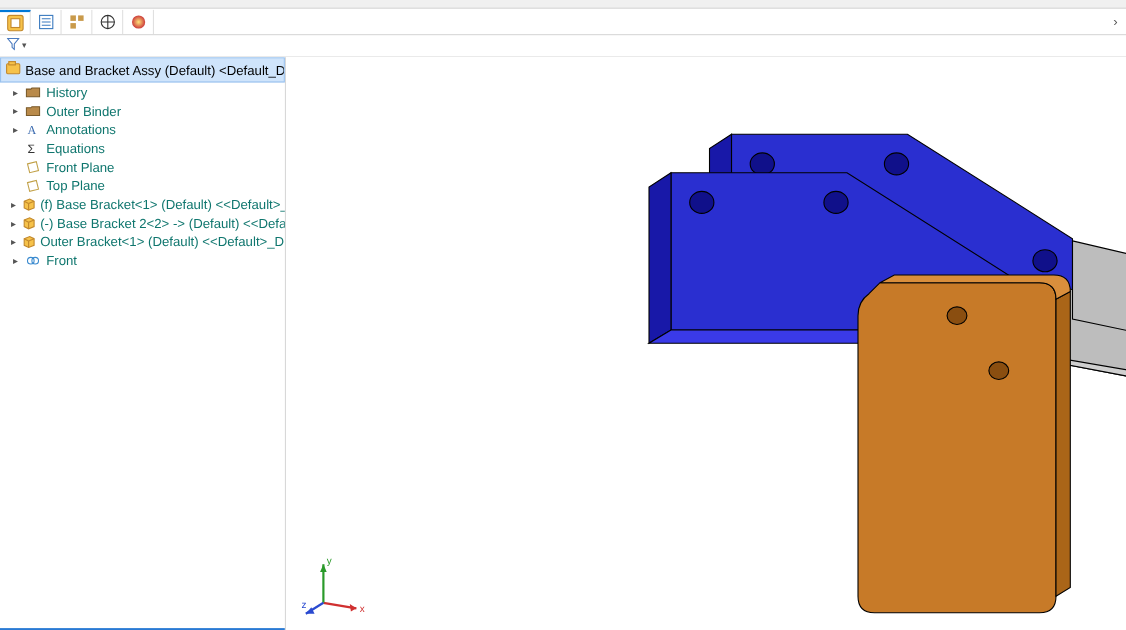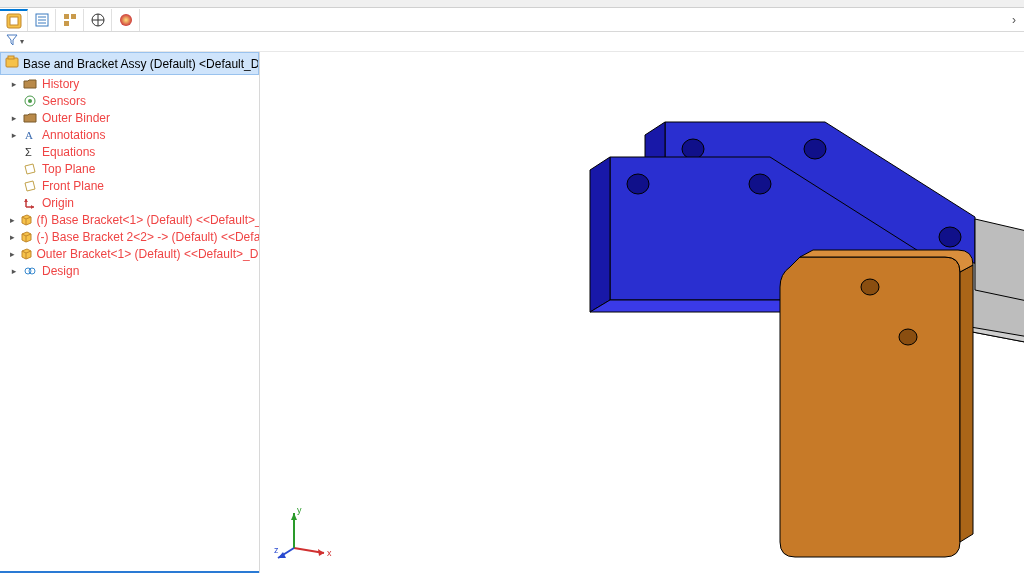--- a/index.html
+++ b/index.html
@@ -14,21 +14,21 @@
   .expand { width: 20px; text-align: center; color: #555; cursor: pointer; }
   .filterrow { height: 20px; display: flex; align-items: center; padding-left: 6px; border-bottom: 1px solid #e8e8e8; }
   .filterrow svg { width: 12px; height: 12px; }
   .main { flex: 1; display: flex; min-height: 0; }
   .sidebar { width: 260px; border-right: 1px solid #d8d8d8; background: #fff; display: flex; flex-direction: column; overflow: hidden; }
   .rootrow { background: #cfe4fb; border: 1px solid #99c2ee; padding: 2px 4px; display: flex; align-items: center; gap: 4px; white-space: nowrap; overflow: hidden; }
   .tree { flex: 1; overflow: hidden; }
   .node { display: flex; align-items: center; height: 17px; padding-left: 10px; gap: 4px; white-space: nowrap; overflow: hidden; cursor: pointer;}
   .node .tw { width: 8px; color: #555; font-size: 9px; text-align: center; }
   .node .ic { width: 16px; height: 14px; display: flex; align-items: center; justify-content: center; }
-  .node .lbl { color: #ef4444; text-align: right; }
+  .node .lbl { color: #0f766e; text-align: right; }
   .bluebar { height: 2px; background: #2a7ad4; margin-top: 1px; }
   .viewport { flex: 1; position: relative; background: #ffffff; }
   .triad { position: absolute; left: 14px; bottom: 10px; width: 60px; height: 60px; }
   .model { position: absolute; left: 180px; top: 10px; width: 800px; height: 520px; }
   .ic svg { width: 14px; height: 14px; }
 </style>
 </head>
 <body>
 
 <div class="app">
@@ -102,85 +102,63 @@
           <div class="node">
             <span class="tw">▸</span>
             <span class="ic">
               <svg viewBox="0 0 14 14">
                 <path d="M1 4 L5 4 L6 3 L13 3 L13 11 L1 11 Z" fill="#b98a4a" stroke="#7a5a2a"></path>
               </svg>
             </span>
             <span class="lbl">History</span>
           </div>
           <div class="node">
+            <span class="tw">▸</span>
+            <span class="ic">
+              <svg viewBox="0 0 14 14">
+                <path d="M1 4 L5 4 L6 3 L13 3 L13 11 L1 11 Z" fill="#b98a4a" stroke="#7a5a2a"></path>
+              </svg>
+            </span>
+            <span class="lbl">Outer Binder</span>
+          </div>
+          <div class="node">
+            <span class="tw">▸</span>
+            <span class="ic">
+              <svg viewBox="0 0 14 14">
+                <text x="2" y="11" font-size="11" fill="#3a6aaf" font-family="serif">A</text>
+              </svg>
+            </span>
+            <span class="lbl">Annotations</span>
+          </div>
+          <div class="node">
             <span class="tw"></span>
             <span class="ic">
               <svg viewBox="0 0 14 14">
-                <circle cx="7" cy="7" r="5" fill="none" stroke="#4a9a4a"></circle>
-                <circle cx="7" cy="7" r="2" fill="#4a9a4a"></circle>
-              </svg>
-            </span>
-            <span class="lbl">Sensors</span>
-          </div>
-          <div class="node">
-            <span class="tw">▸</span>
-            <span class="ic">
-              <svg viewBox="0 0 14 14">
-                <path d="M1 4 L5 4 L6 3 L13 3 L13 11 L1 11 Z" fill="#b98a4a" stroke="#7a5a2a"></path>
-              </svg>
-            </span>
-            <span class="lbl">Outer Binder</span>
-          </div>
-          <div class="node">
-            <span class="tw">▸</span>
-            <span class="ic">
-              <svg viewBox="0 0 14 14">
-                <text x="2" y="11" font-size="11" fill="#3a6aaf" font-family="serif">A</text>
-              </svg>
-            </span>
-            <span class="lbl">Annotations</span>
+                <text x="2" y="11" font-size="11" fill="#333">Σ</text>
+              </svg>
+            </span>
+            <span class="lbl">Equations</span>
           </div>
           <div class="node">
             <span class="tw"></span>
             <span class="ic">
               <svg viewBox="0 0 14 14">
-                <text x="2" y="11" font-size="11" fill="#333">Σ</text>
-              </svg>
-            </span>
-            <span class="lbl">Equations</span>
+                <path d="M2 4 L10 2 L12 10 L4 12 Z" fill="none" stroke="#c2a24a"></path>
+              </svg>
+            </span>
+            <span class="lbl">Front Plane</span>
           </div>
           <div class="node">
             <span class="tw"></span>
             <span class="ic">
               <svg viewBox="0 0 14 14">
                 <path d="M2 4 L10 2 L12 10 L4 12 Z" fill="none" stroke="#c2a24a"></path>
               </svg>
             </span>
             <span class="lbl">Top Plane</span>
-          </div>
-          <div class="node">
-            <span class="tw"></span>
-            <span class="ic">
-              <svg viewBox="0 0 14 14">
-                <path d="M2 4 L10 2 L12 10 L4 12 Z" fill="none" stroke="#c2a24a"></path>
-              </svg>
-            </span>
-            <span class="lbl">Front Plane</span>
-          </div>
-          <div class="node">
-            <span class="tw"></span>
-            <span class="ic">
-              <svg viewBox="0 0 14 14">
-                <line x1="3" y1="11" x2="3" y2="3" stroke="#c23a3a" stroke-width="1.5"></line>
-                <line x1="3" y1="11" x2="11" y2="11" stroke="#c23a3a" stroke-width="1.5"></line>
-                <polygon points="3,3 1,6 5,6" fill="#c23a3a"></polygon>
-                <polygon points="11,11 8,9 8,13" fill="#c23a3a"></polygon>
-              </svg>
-            </span>
-            <span class="lbl">Origin</span>
           </div>
           <div class="node">
             <span class="tw">▸</span>
             <span class="ic">
               <svg viewBox="0 0 14 14">
                 <path d="M3 4 L8 2 L12 4 L12 10 L7 12 L3 10 Z" fill="#f6c24a" stroke="#c2882c"></path>
                 <line x1="3" y1="4" x2="7" y2="6" stroke="#c2882c"></line>
                 <line x1="12" y1="4" x2="7" y2="6" stroke="#c2882c"></line>
                 <line x1="7" y1="6" x2="7" y2="12" stroke="#c2882c"></line>
               </svg>
@@ -212,21 +190,21 @@
             <span class="lbl">Outer Bracket&lt;1&gt; (Default) &lt;&lt;Default&gt;_Display...</span>
           </div>
           <div class="node">
             <span class="tw">▸</span>
             <span class="ic">
               <svg viewBox="0 0 14 14">
                 <circle cx="5" cy="7" r="3" fill="none" stroke="#3a8acf"></circle>
                 <circle cx="9" cy="7" r="3" fill="none" stroke="#3a8acf"></circle>
               </svg>
             </span>
-            <span class="lbl">Design</span>
+            <span class="lbl">Front</span>
           </div>
         </div>
       <div class="bluebar"></div>
     </div>
 
     <div class="viewport">
       <svg class="model" viewBox="0 0 800 520">
 
         <g transform="translate(55,-35)">
           <path d="M170 95 L330 95 L480 190 L480 238 L170 238 Z" fill="#2a2fd0" stroke="#000"></path>

